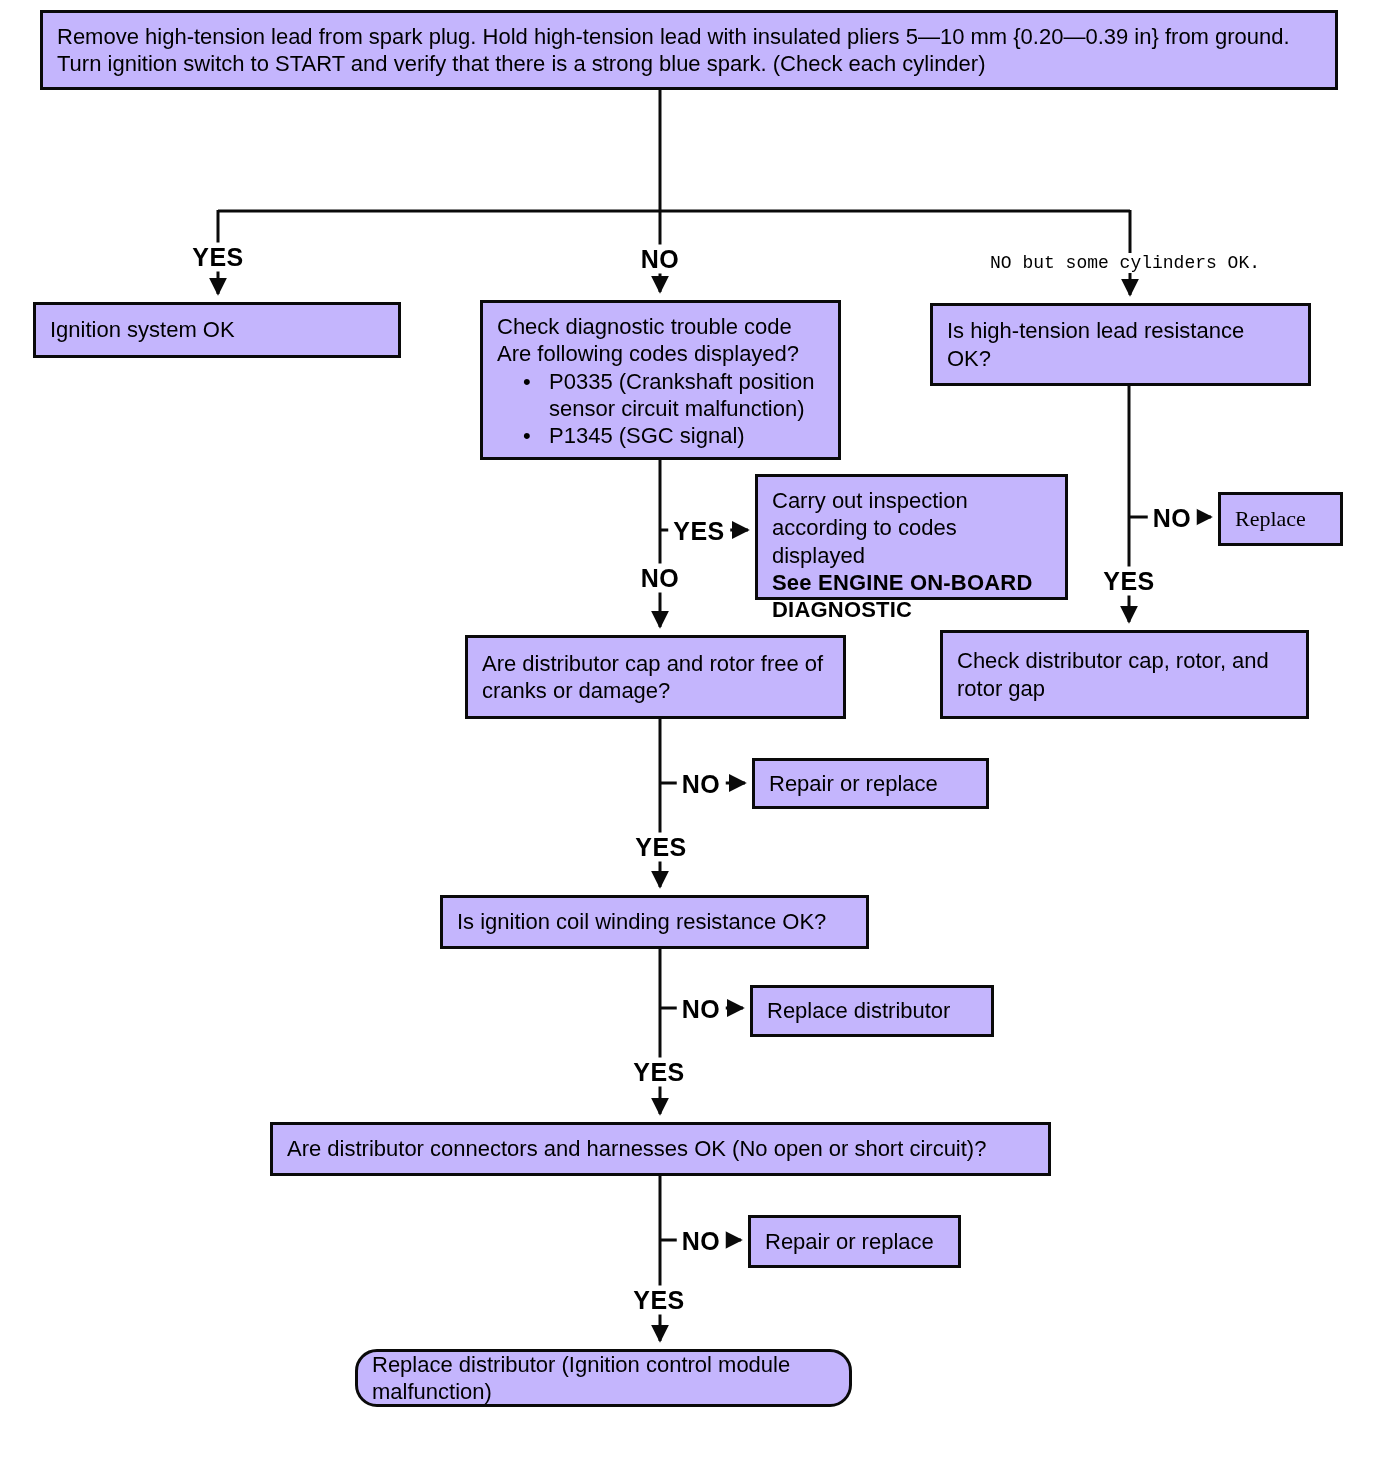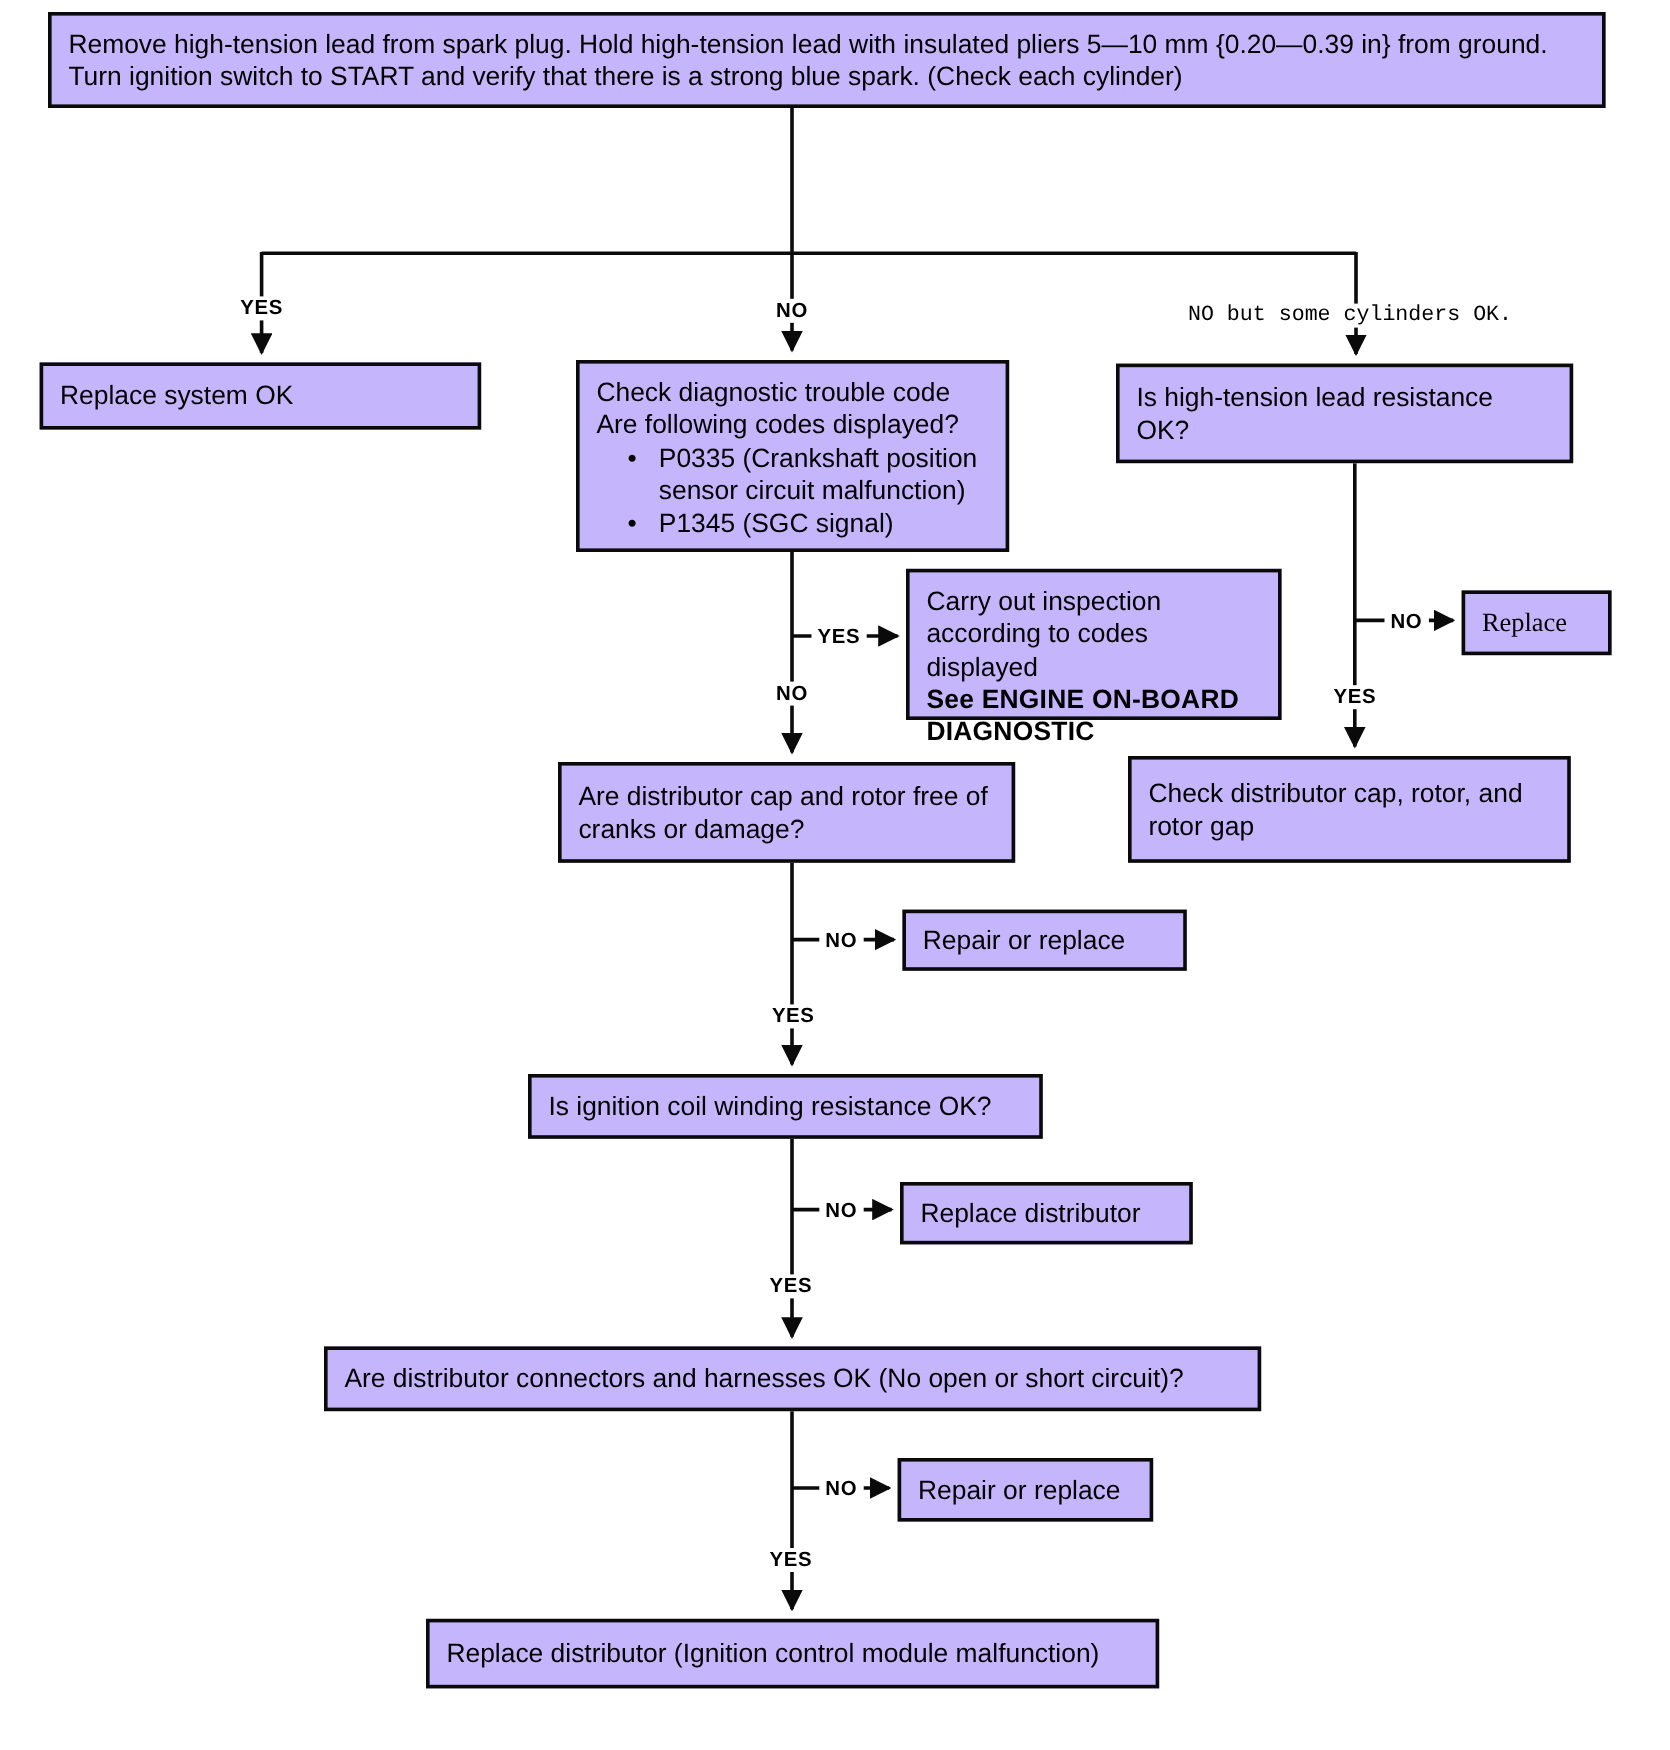--- a/index.html
+++ b/index.html
@@ -35,21 +35,21 @@
   }
   .box .bold { font-weight: bold; letter-spacing: 0.2px; }
   .bullet-row { display: flex; padding-left: 26px; }
   .bullet-row .dot { width: 26px; flex: 0 0 26px; text-align: left; }
   .bullet-row .btext { flex: 1; }
   .lbl {
     position: absolute;
     transform: translate(-50%, -50%);
     background: #ffffff;
     font-weight: bold;
-    font-size: 17px;
+    font-size: 25px;
     letter-spacing: 0.5px;
     padding: 0 5px;
     white-space: nowrap;
   }
   .lbl.plain {
     font-weight: normal;
     font-size: 18px;
     letter-spacing: 0;
     font-family: Liberation Mono, monospace;
   }
@@ -84,21 +84,21 @@
     </g>
   </svg>
 
   <div class="box" style="left:40px; top:10px; width:1298px; height:80px;">Remove high-tension lead from spark plug. Hold high-tension lead with insulated pliers 5—10 mm {0.20—0.39 in} from ground. Turn ignition switch to START and verify that there is a strong blue spark. (Check each cylinder)</div>
 
   <div class="lbl" style="left:218px; top:257px;">YES</div>
   <div class="lbl" style="left:660px; top:259px;">NO</div>
   <div class="lbl plain" style="left:1125px; top:263px;">NO but some cylinders OK.</div>
 
   <div class="box vcenter" style="left:33px; top:302px; width:368px; height:56px;">
-    <span>Replace system OK</span>
+    <span>Ignition system OK</span>
   </div>
 
   <div class="box" style="left:480px; top:300px; width:361px; height:160px;">
     <div>Check diagnostic trouble code</div>
     <div>Are following codes displayed?</div>
     <div class="bullet-row">
       <span class="dot">•</span>
       <span class="btext">P0335 (Crankshaft position sensor circuit malfunction)</span>
     </div>
     <div class="bullet-row">
@@ -156,17 +156,17 @@
     <span>Are distributor connectors and harnesses OK (No open or short circuit)?</span>
   </div>
 
   <div class="lbl" style="left:701px; top:1241px;">NO</div>
   <div class="lbl" style="left:659px; top:1300px;">YES</div>
 
   <div class="box vcenter" style="left:748px; top:1215px; width:213px; height:53px;">
     <span>Repair or replace</span>
   </div>
 
-  <div class="box vcenter" style="left:355px; top:1349px; width:611px; height:58px;">
+  <div class="box vcenter" style="left:355px; top:1349px; width:497px; height:58px;border-radius:22px;">
     <span>Replace distributor (Ignition control module malfunction)</span>
   </div>
 
 </div>
 
 </body></html>

